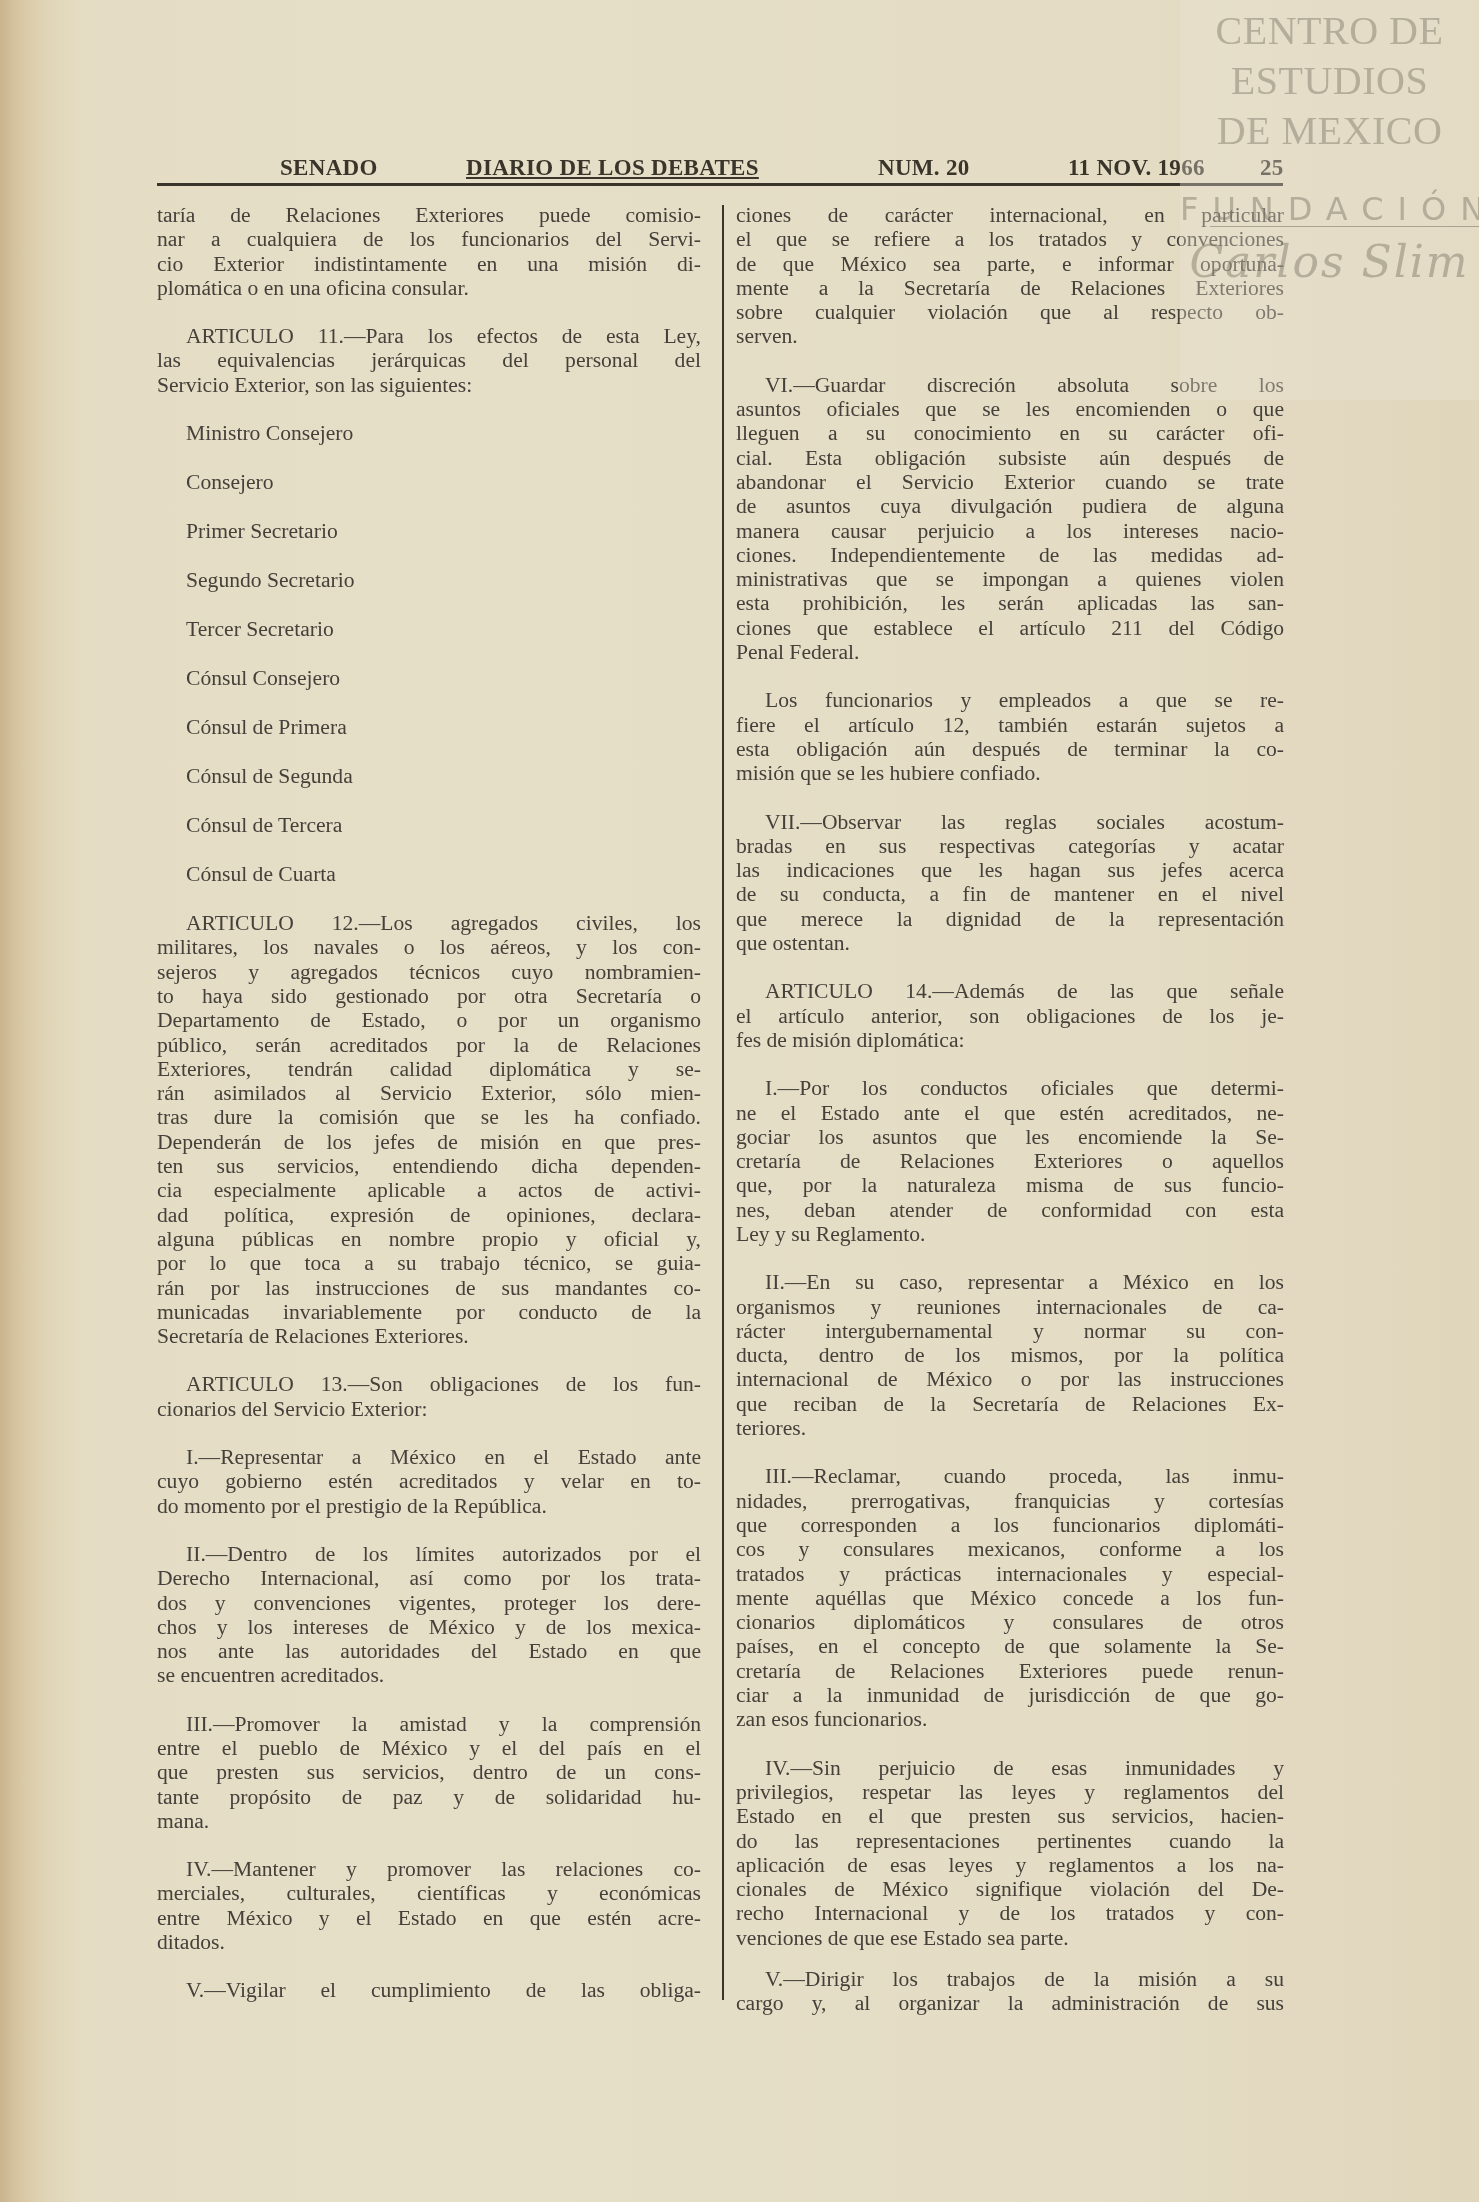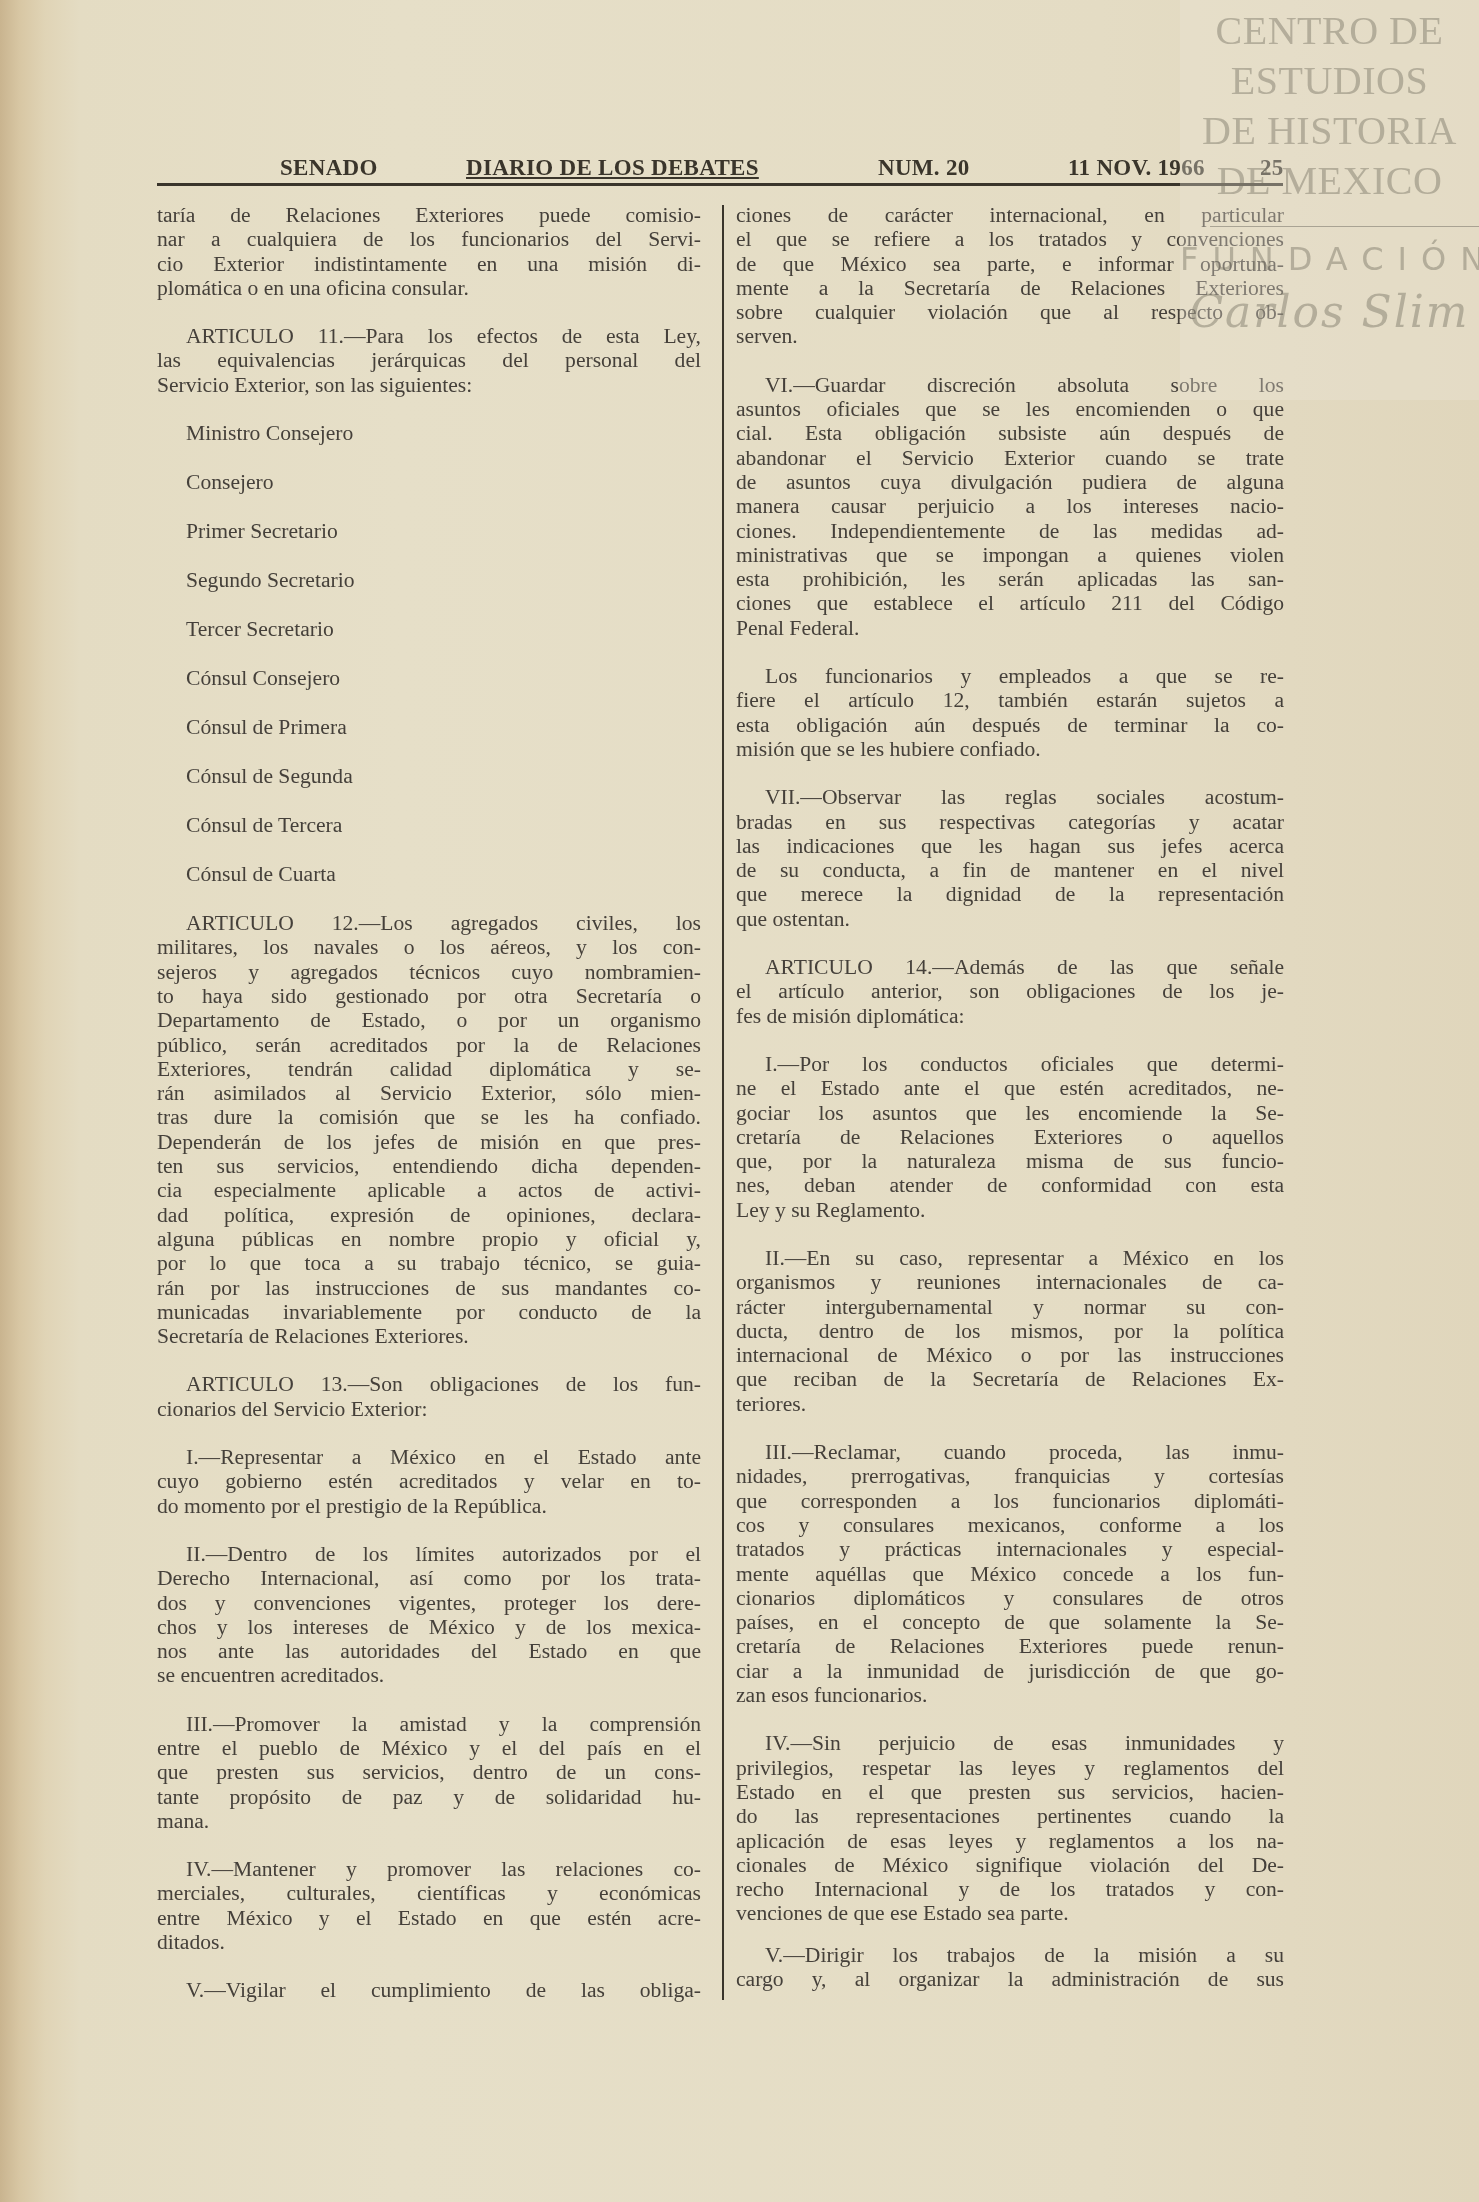--- a/index.html
+++ b/index.html
@@ -166,20 +166,21 @@
         <span class="line">el que se refiere a los tratados y convenciones</span>
         <span class="line">de que México sea parte, e informar oportuna-</span>
         <span class="line">mente a la Secretaría de Relaciones Exteriores</span>
         <span class="line">sobre cualquier violación que al respecto ob-</span>
         <span class="line last">serven.</span>
       </div>
     <span class="gap"></span>
     <div>
         <span class="line indent">VI.—Guardar discreción absoluta sobre los</span>
         <span class="line">asuntos oficiales que se les encomienden o que</span>
+        <span class="line">lleguen a su conocimiento en su carácter ofi-</span>
         <span class="line">cial. Esta obligación subsiste aún después de</span>
         <span class="line">abandonar el Servicio Exterior cuando se trate</span>
         <span class="line">de asuntos cuya divulgación pudiera de alguna</span>
         <span class="line">manera causar perjuicio a los intereses nacio-</span>
         <span class="line">ciones. Independientemente de las medidas ad-</span>
         <span class="line">ministrativas que se impongan a quienes violen</span>
         <span class="line">esta prohibición, les serán aplicadas las san-</span>
         <span class="line">ciones que establece el artículo 211 del Código</span>
         <span class="line last">Penal Federal.</span>
       </div>
@@ -254,19 +255,18 @@
     <div>
         <span class="line indent">V.—Dirigir los trabajos de la misión a su</span>
         <span class="line">cargo y, al organizar la administración de sus</span>
       </div>
   </div>
 
   <div class="watermark">
     <div style="height:6px"></div>
     <span class="wm-line">CENTRO DE</span>
     <span class="wm-line">ESTUDIOS</span>
-    <span class="wm-line">DE HISTORIA</span>
     <span class="wm-line">DE MEXICO</span>
     <div class="wm-hr"></div>
     <span class="wm-fund">FUNDACIÓN</span>
     <span class="wm-sig">Carlos Slim</span>
   </div>
 </div>
 
 </body></html>

